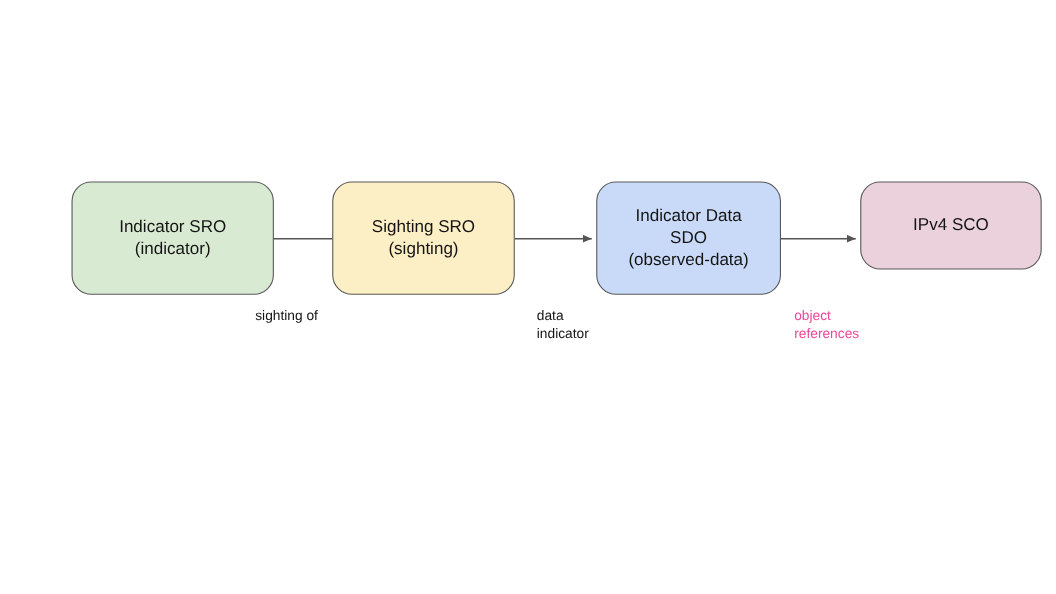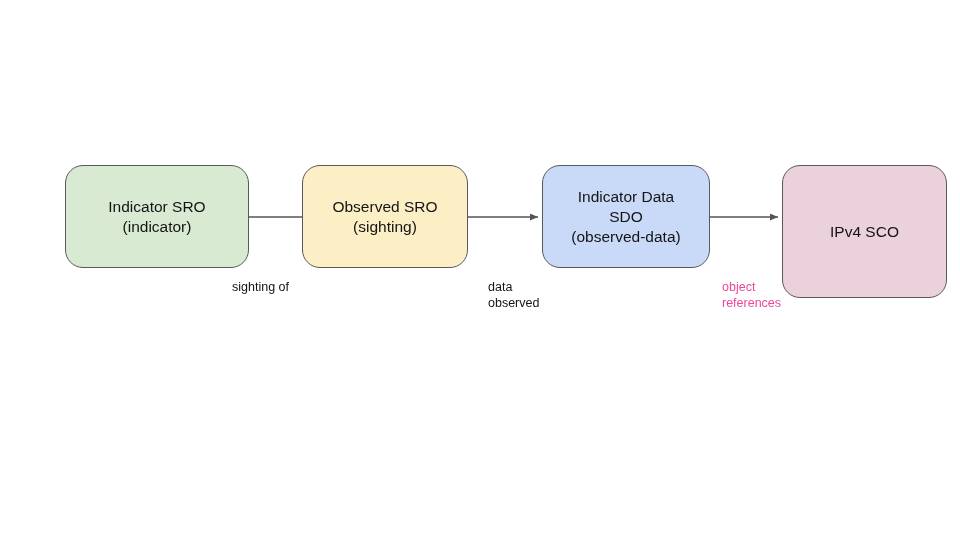--- a/index.html
+++ b/index.html
@@ -49,21 +49,21 @@
     font-size: 12.5px;
     line-height: 16px;
     color: #141414;
     white-space: pre-line;
     text-align: left;
   }
   
   .node-indicator { left: 65px;  top: 165px; width: 184px; height: 103px; }
   .node-sighting  { left: 302px; top: 165px; width: 166px; height: 103px; }
   .node-observed  { left: 542px; top: 165px; width: 168px; height: 103px; }
-  .node-ipv4      { left: 782px; top: 165px; width: 165px; height: 133px; }
+  .node-ipv4      { left: 782px; top: 165px; width: 165px; height: 80px; }
   
   .label-sighting-of       { left: 232px; top: 279px; }
   .label-data-observed     { left: 488px; top: 279px; }
   .label-object-references { left: 722px; top: 279px; }
 </style>
 </head>
 <body>
 
 <div class="canvas">
 
@@ -77,35 +77,35 @@
     <line class="conn" x1="468" y1="217" x2="538" y2="217" marker-end="url(#arrowhead)" style="stroke: rgb(85, 85, 85);"></line>
     <line class="conn" x1="710" y1="217" x2="778" y2="217" marker-end="url(#arrowhead)" style="stroke: rgb(85, 85, 85);"></line>
   </svg>
 
   <div class="node node-indicator" style="background-color: rgb(217, 234, 211); border-color: rgb(89, 89, 89);">
     <span class="node-label">Indicator SRO
 (indicator)</span>
   </div>
 
   <div class="node node-sighting" style="background-color: rgb(252, 238, 197); border-color: rgb(89, 89, 89);">
-    <span class="node-label">Observed SRO
+    <span class="node-label">Sighting SRO
 (sighting)</span>
   </div>
 
   <div class="node node-observed" style="background-color: rgb(201, 218, 248); border-color: rgb(89, 89, 89);">
     <span class="node-label">Indicator Data
 SDO
 (observed-data)</span>
   </div>
 
   <div class="node node-ipv4" style="background-color: rgb(234, 209, 220); border-color: rgb(89, 89, 89);">
     <span class="node-label">IPv4 SCO</span>
   </div>
 
   <div class="edge-label label-sighting-of" style="color: rgb(20, 20, 20);">sighting of</div>
 
   <div class="edge-label label-data-observed" style="color: rgb(20, 20, 20);">data
-observed</div>
+indicator</div>
 
   <div class="edge-label label-object-references" style="color: #ec4899;">object
 references</div>
 
 </div>
 
 </body></html>

